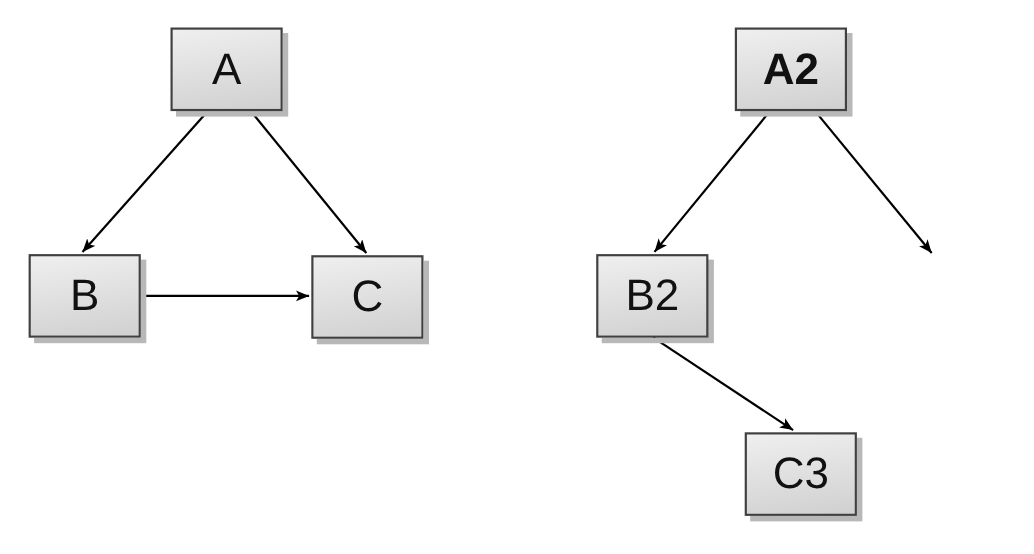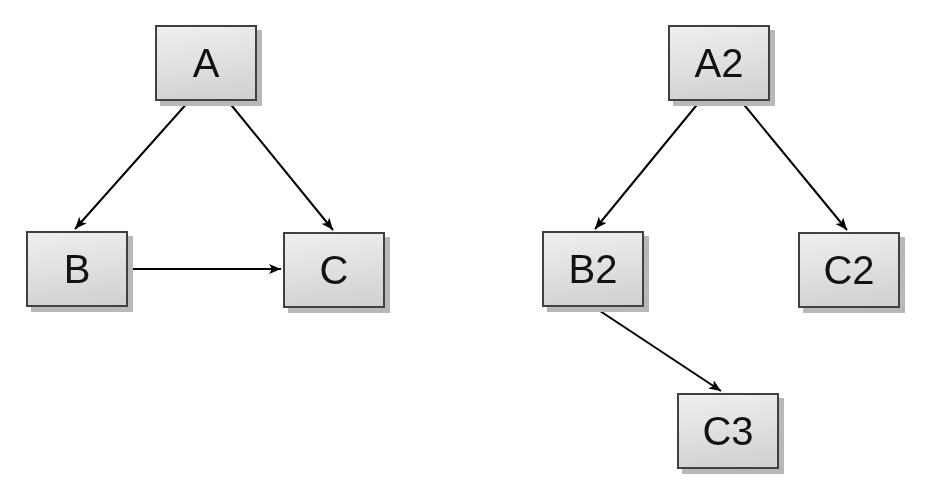--- a/index.html
+++ b/index.html
@@ -33,21 +33,21 @@
   }
   .node-label{
     font-size:40px;
     line-height:1;
     color:var(--label-color);
     user-select:none;
   }
   #node-A  {left:155px;top:25px;}
   #node-B  {left:26px; top:231px;}
   #node-C  {left:283px;top:232px;}
-  #node-A2 {left:668px;top:25px;}
+  #node-A2 {left:668px;top:25px;font-weight:bold;}
   #node-B2 {left:542px;top:231px;}
   #node-C2 {left:798px;top:232px;}
   #node-C3 {left:677px;top:393px;justify-content:center;}
 </style>
 </head>
 <body>
 
 <div class="canvas">
 
   <svg class="edges" width="940" height="504" viewBox="0 0 940 504" xmlns="http://www.w3.org/2000/svg">
@@ -75,20 +75,17 @@
   <div class="node" id="node-C">
     <span class="node-label">C</span>
   </div>
 
   <div class="node" id="node-A2">
     <span class="node-label">A2</span>
   </div>
   <div class="node" id="node-B2">
     <span class="node-label">B2</span>
   </div>
-  <div class="node" id="node-C2">
-    <span class="node-label">C2</span>
-  </div>
   <div class="node" id="node-C3">
     <span class="node-label">C3</span>
   </div>
 
 </div>
 
 </body></html>

